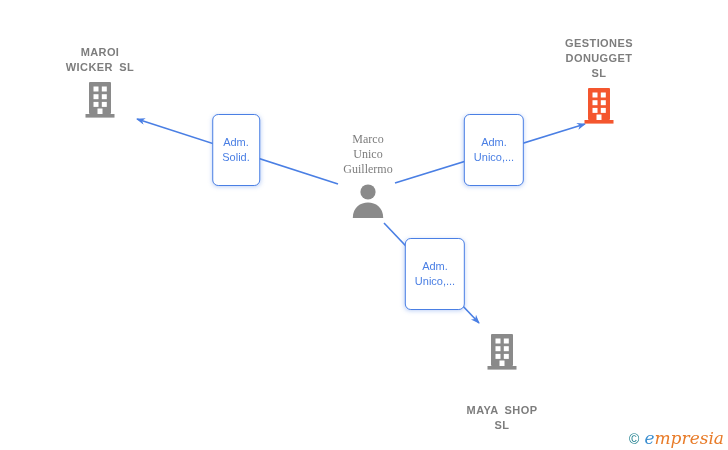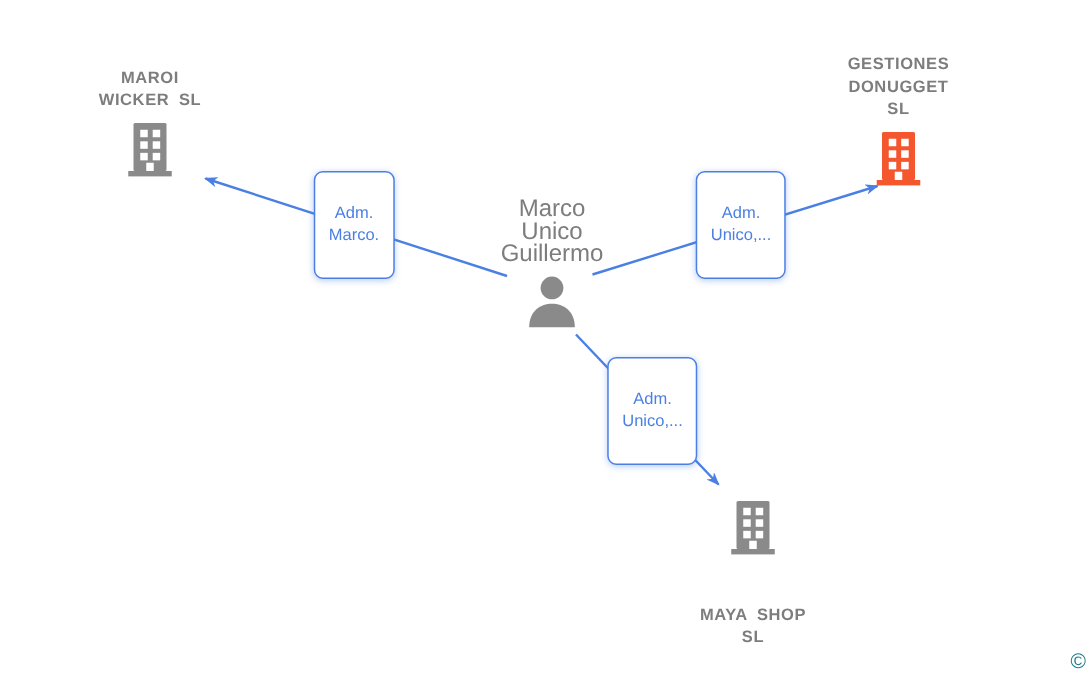--- a/index.html
+++ b/index.html
@@ -29,23 +29,24 @@
   .company-label {
     color: #7d7d7d;
     font-size: 11px;
     font-weight: bold;
     line-height: 15px;
     letter-spacing: 0.4px;
     word-spacing: 3px;
   }
   .person-label {
     color: #7d7d7d;
-    font-size: 16px;
+    font-size: 12px;
     font-weight: normal;
     line-height: 15px;
+    font-family: Liberation Serif, serif;
   }
   .node-icon { margin-top: 5px; display: block; }
   .node-icon.below { margin-top: 0; margin-bottom: 5px; }
   .icon-gray  { fill: #8a8a8a; }
   .icon-orange{ fill: #f4562e; }
   .edge-label {
     position: absolute;
     transform: translate(-50%, -50%);
     background: #ffffff;
     border: 1px solid #4a7fe4;
@@ -172,28 +173,29 @@
       </g>
     </svg>
     <div class="company-label">
       <div>MAYA SHOP</div>
       <div>SL</div>
     </div>
   </div>
 
   <div class="edge-label" style="left:236px; top:150px;">
     <div>Adm.</div>
-    <div>Marco.</div>
+    <div>Solid.</div>
   </div>
   <div class="edge-label" style="left:494px; top:150px;">
     <div>Adm.</div>
     <div>Unico,...</div>
   </div>
   <div class="edge-label" style="left:435px; top:274px;">
     <div>Adm.</div>
     <div>Unico,...</div>
   </div>
 
   <div class="watermark">
     <span class="wm-symbol">©</span>
+    <span class="wm-brand"><span class="wm-e">e</span><span class="wm-rest">mpresia</span></span>
   </div>
 
 </div>
 
 </body></html>

